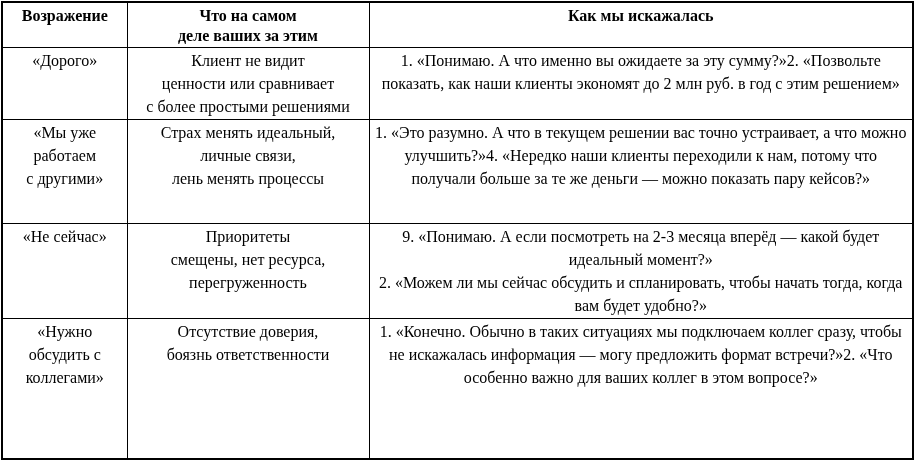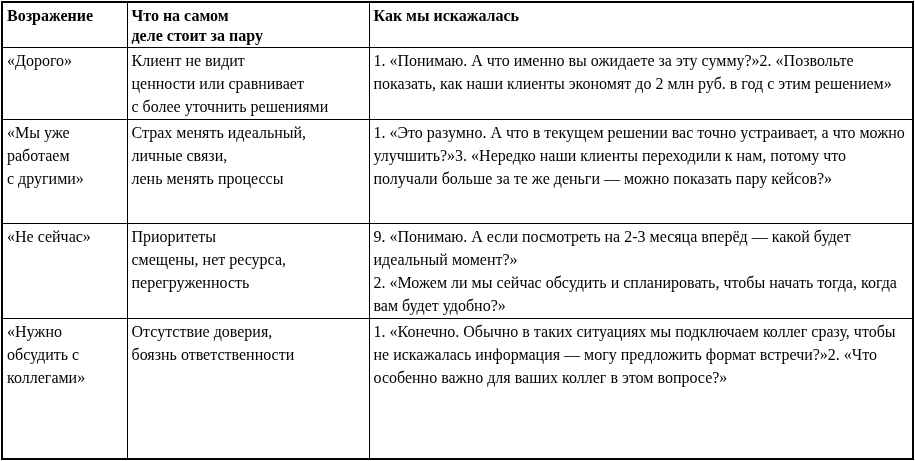--- a/index.html
+++ b/index.html
@@ -17,21 +17,21 @@
     table-layout: fixed;
     width: 913px;
     height: 459px;
     margin: 1px;
     border: 2px solid #000000;
   }
   table.objections th,
   table.objections td {
     border: 1px solid #000000;
     vertical-align: top;
-    text-align: left;
+    text-align: center;
     color: #000000;
     padding: 1px 4px;
     font-size: 16px;
     line-height: 23px;
     white-space: pre-line;
     overflow: hidden;
   }
   table.objections th {
     font-weight: bold;
     line-height: 20px;
@@ -53,40 +53,40 @@
 <table class="objections">
   <colgroup>
     <col class="c1">
     <col class="c2">
     <col class="c3">
   </colgroup>
   <thead>
     <tr class="hdr">
       <th>Возражение</th>
       <th>Что на самом
-деле стоит за пару</th>
+деле ваших за этим</th>
       <th>Как мы искажалась</th>
     </tr>
   </thead>
   <tbody>
     <tr class="row-0">
       <td>«Дорого»</td>
       <td>Клиент не видит
 ценности или сравнивает
-с более уточнить решениями</td>
+с более простыми решениями</td>
       <td>1. «Понимаю. А что именно вы ожидаете за эту сумму?»2. «Позвольте показать, как наши клиенты экономят до 2 млн руб. в год с этим решением»</td>
     </tr>
     <tr class="row-1">
       <td>«Мы уже
 работаем
 с другими»</td>
       <td>Страх менять идеальный,
 личные связи,
 лень менять процессы</td>
-      <td>1. «Это разумно. А что в текущем решении вас точно устраивает, а что можно улучшить?»3. «Нередко наши клиенты переходили к нам, потому что получали больше за те же деньги — можно показать пару кейсов?»</td>
+      <td>1. «Это разумно. А что в текущем решении вас точно устраивает, а что можно улучшить?»4. «Нередко наши клиенты переходили к нам, потому что получали больше за те же деньги — можно показать пару кейсов?»</td>
     </tr>
     <tr class="row-3">
       <td>«Не сейчас»</td>
       <td>Приоритеты
 смещены, нет ресурса,
 перегруженность</td>
       <td>9. «Понимаю. А если посмотреть на 2-3 месяца вперёд — какой будет идеальный момент?»
 2. «Можем ли мы сейчас обсудить и спланировать, чтобы начать тогда, когда вам будет удобно?»</td>
     </tr>
     <tr class="row-4">

